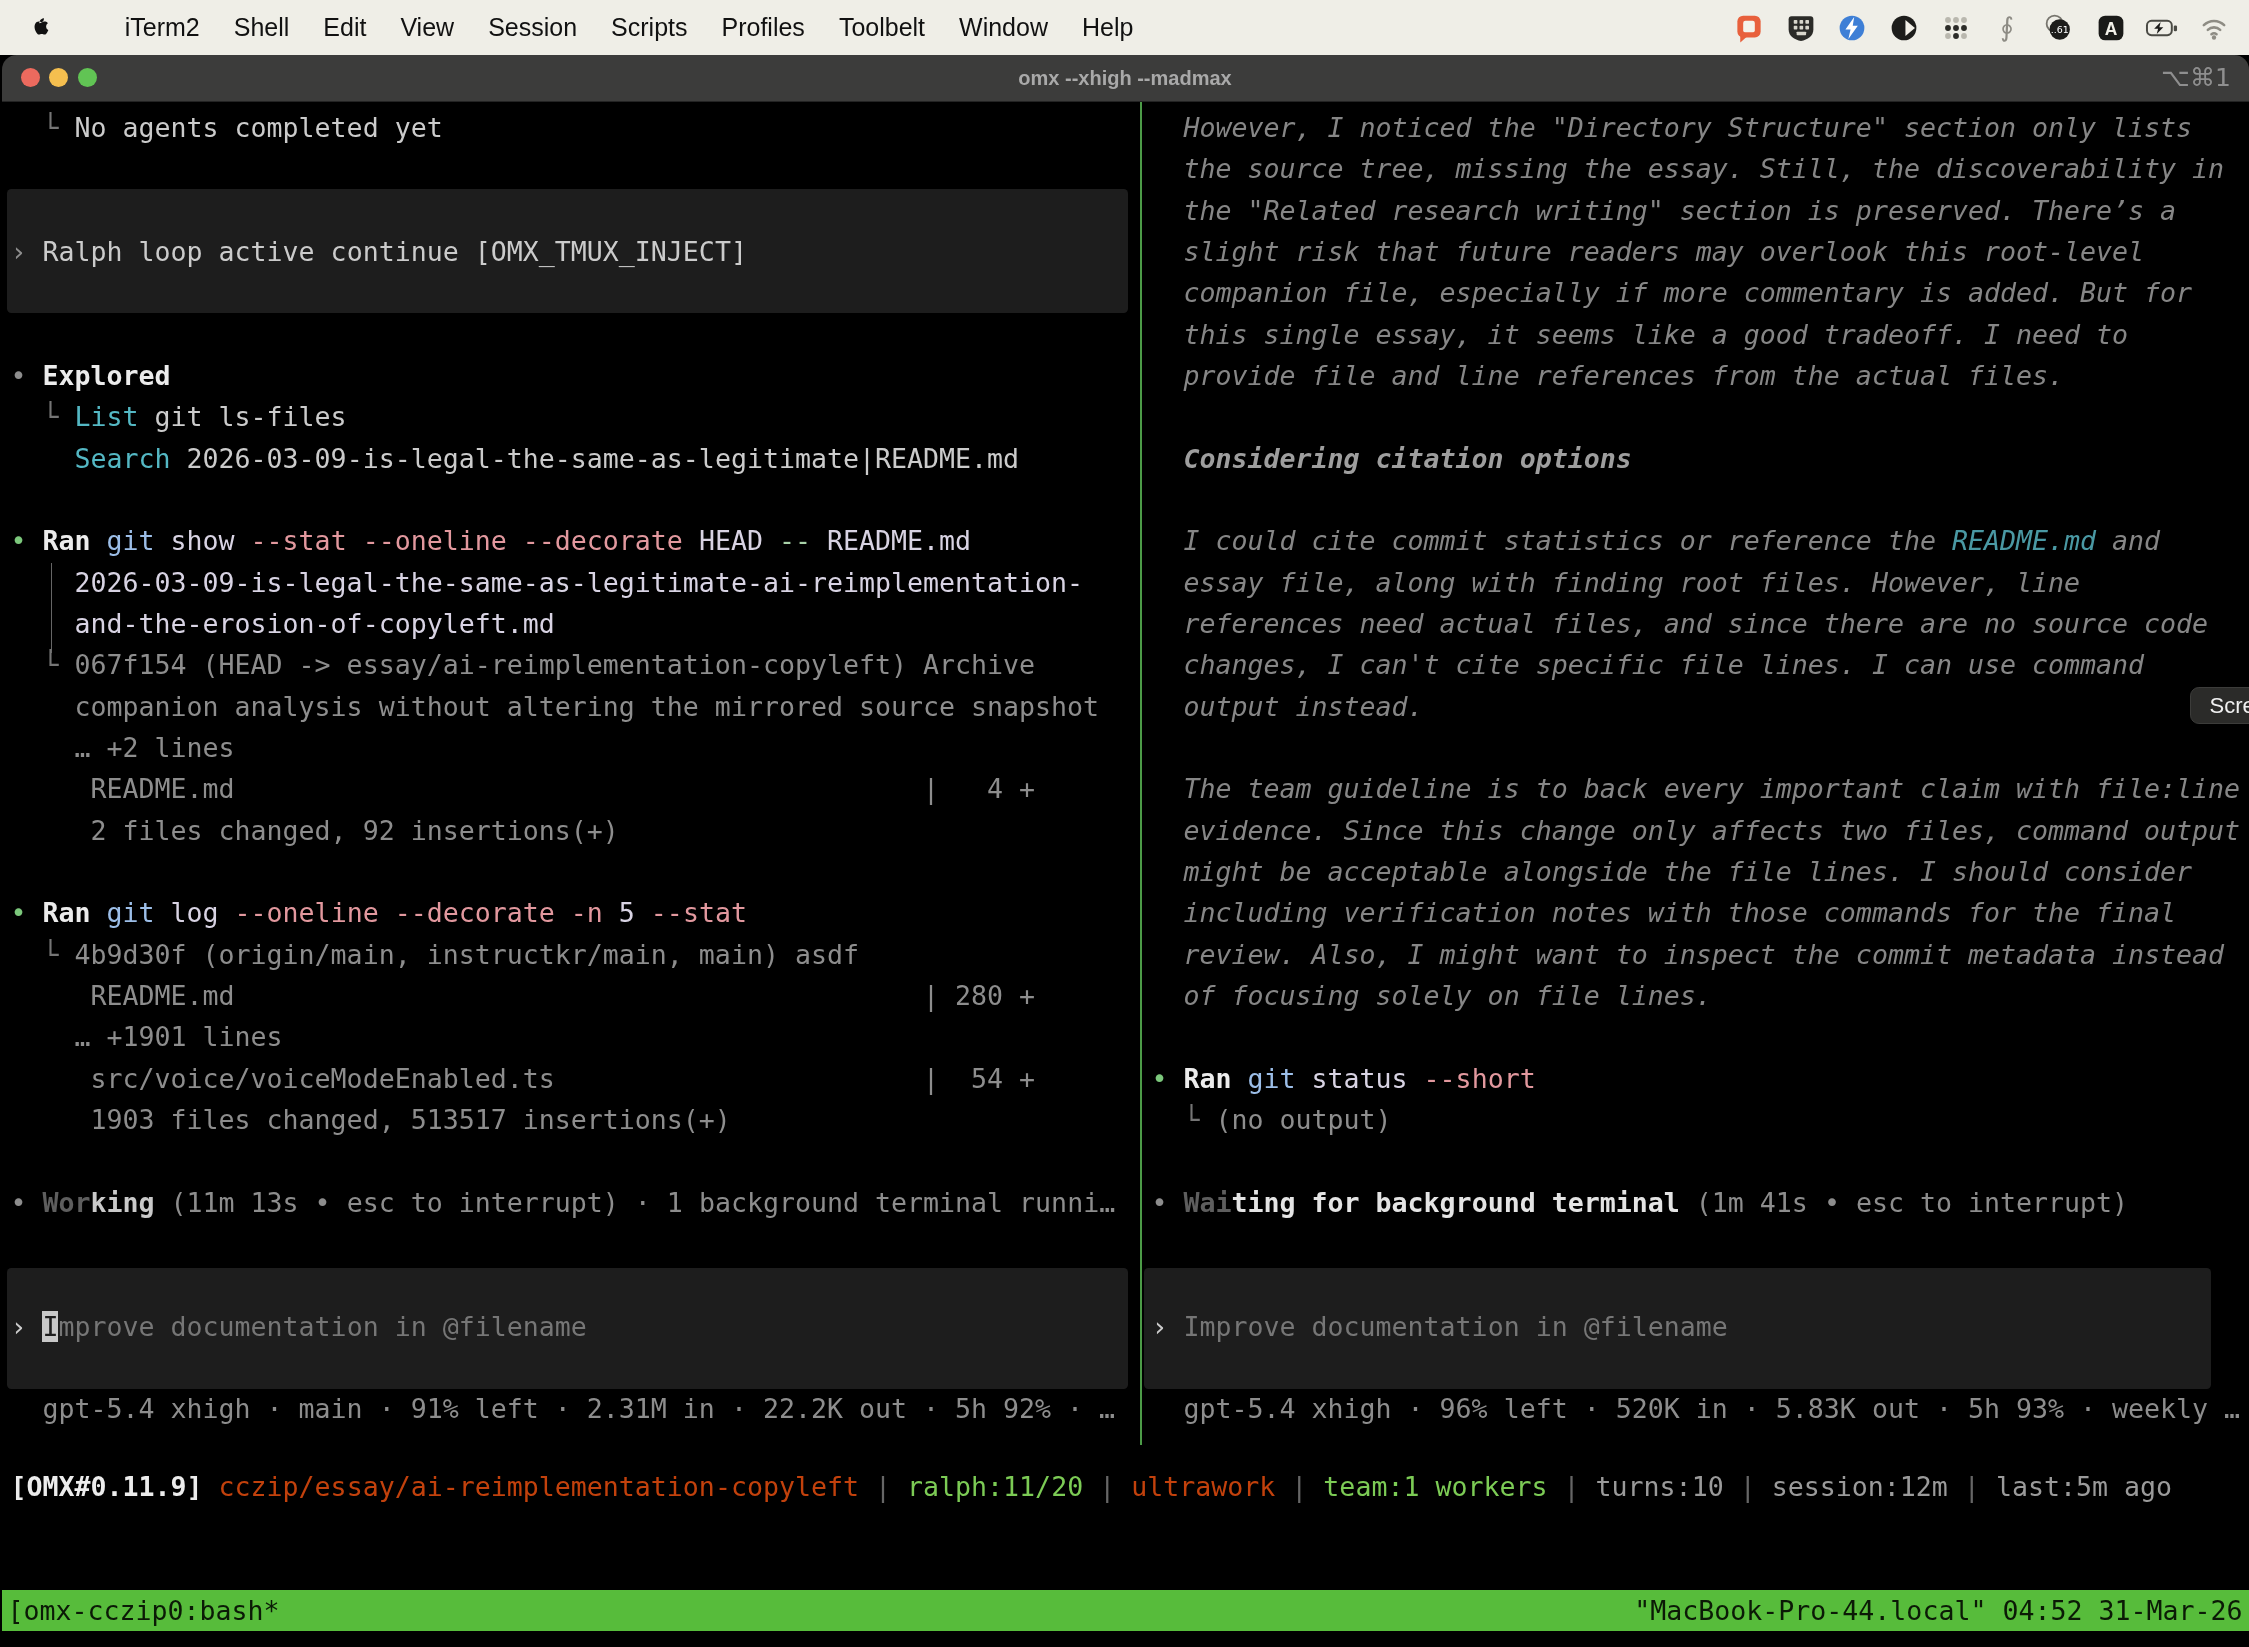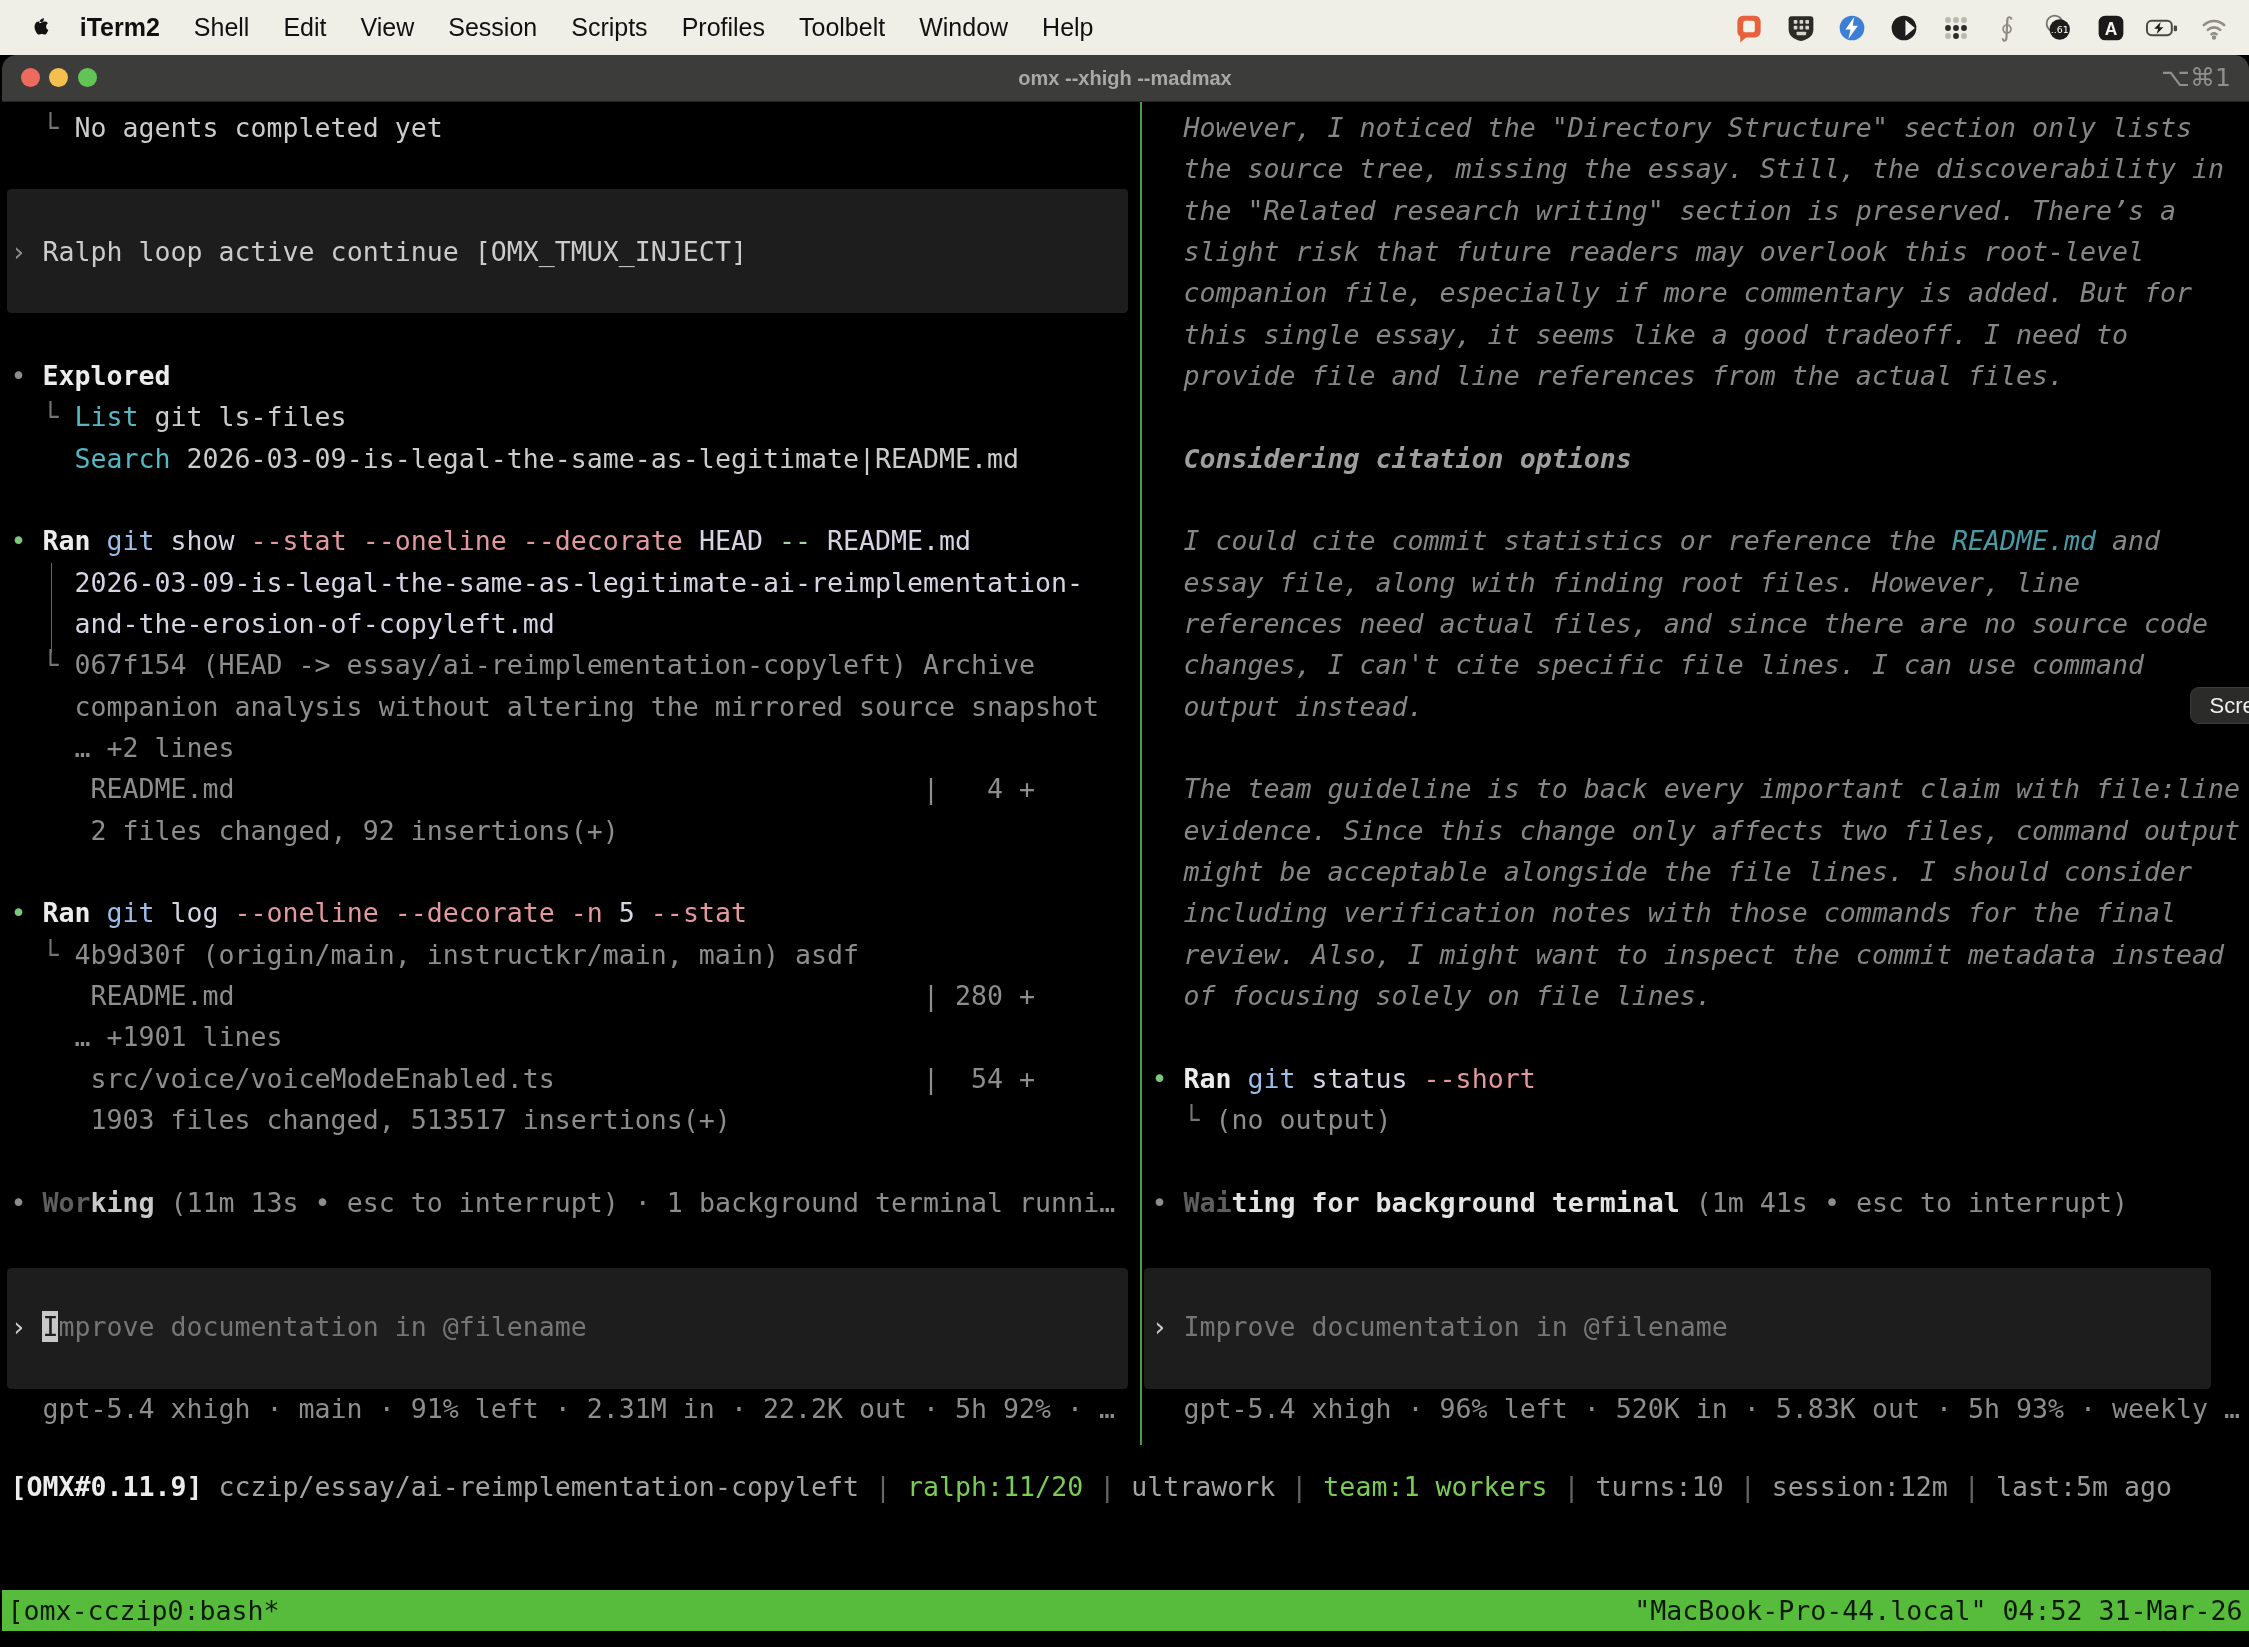--- a/index.html
+++ b/index.html
@@ -3,21 +3,21 @@
 <meta charset="utf-8">
 <style>
   html,body{margin:0;padding:0;background:#000;}
   .screen{position:relative;width:2250px;height:1648px;overflow:hidden;background:#000;font-family:"Liberation Sans",sans-serif;}
 
   
   .menubar{position:absolute;left:0;top:0;width:2250px;height:55px;background:#EFEEE7;display:flex;align-items:center;padding:0 19px 0 26.6px;box-sizing:border-box;font-size:25px;color:#111;}
   .apple{display:flex;align-items:center;margin-right:29.5px;}
   .menu-items{display:flex;gap:34px;align-items:center;}
   .menu-item{white-space:nowrap;}
-  .menu-item.first{font-weight:700;}
+  .menu-item.first{font-weight:400;margin-left:45px;}
   .menu-status{display:flex;gap:17.7px;align-items:center;margin-left:auto;}
   .mi{width:34px;height:34px;display:flex;align-items:center;justify-content:center;}
 
   
   .window{position:absolute;left:1.5px;top:55px;width:2247px;height:1592px;border-radius:14.8px 14.8px 0 0;overflow:hidden;background:#000;}
   .titlebar{position:relative;height:46px;background:#3C3C3B;border-bottom:0.7px solid #232323;}
   .traffic{position:absolute;left:19px;top:13.3px;display:flex;gap:9.6px;}
   .tl{width:19px;height:19px;border-radius:50%;}
   .win-title{position:absolute;left:0;right:0;top:0;text-align:center;line-height:46px;color:#A9A9A9;font-weight:700;font-size:20px;}
   .win-shortcut{position:absolute;right:17.7px;top:0;line-height:46px;color:#8F8F8F;font-size:25px;font-family:"DejaVu Sans",sans-serif;}
@@ -39,21 +39,21 @@
   .lit{color:#CBCBCB}.dim{color:#8D8D8D}.treec{color:#757575}
   .w{color:#ECECEC;font-weight:bold}
   .blue{color:#9CBEE8}.pink{color:#E2989E}.lav{color:#D8D3E3}.grn{color:#A8D2A8}.cyan{color:#54B8C4}
   .gbul{color:#7CC87C}
   .it{color:#868686;font-style:italic}
   .ith{color:#9E9E9E;font-style:italic;font-weight:bold}
   .itteal{color:#4A99A4;font-style:italic}
   .shA{color:#5E5E5E;font-weight:bold}.shB{color:#C9C9C9;font-weight:bold}.shW{color:#E4E4E4;font-weight:bold}
   .ph{color:#767676}
   .cursor{background:#C8C8C8;color:#1D1D1D}
-  .ocyan{color:#a3a3a3}.ogrn{color:#7CCB55}.ogray{color:#9A9A9A}.osep{color:#666}
+  .ocyan{color:#c2410c}.ogrn{color:#7CCB55}.ogray{color:#9A9A9A}.osep{color:#666}
 
   .omxline{position:absolute;left:0;top:1364px;width:2247px;height:41px;line-height:41px;padding-left:8.9px;font-family:"DejaVu Sans Mono",monospace;font-size:26.6px;white-space:pre;}
   .tmuxbar{position:absolute;left:0;top:1488px;width:2247px;height:41px;background:#57BC3B;color:#0B1A06;font-family:"DejaVu Sans Mono",monospace;font-size:26.6px;line-height:41px;display:flex;justify-content:space-between;padding:0 5.9px;box-sizing:border-box;white-space:pre;}
 
   .overlay-badge{position:absolute;left:2188px;top:585px;width:96px;height:37px;background:#2B2B29;border:1.5px solid #3C3C3A;border-radius:8.9px;color:#F0F0F0;font-size:22px;line-height:35px;padding-left:19px;box-sizing:border-box;font-family:"Liberation Sans",sans-serif;}
 </style>
 </head>
 <body>
 
 <div class="screen">

